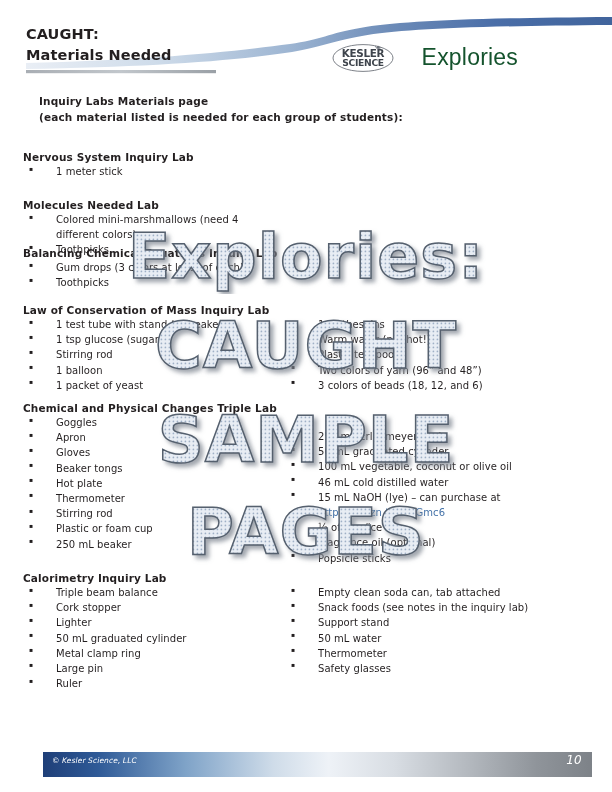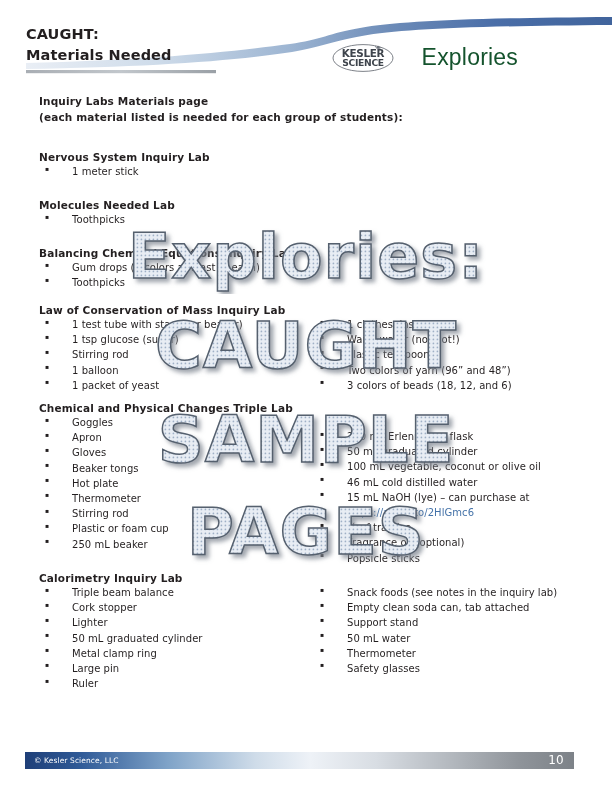--- a/index.html
+++ b/index.html
@@ -78,33 +78,33 @@
     font-size: 10.5px;
     font-weight: bold;
     color: #231f20;
     line-height: 1.52;
     white-space: pre-line;
     letter-spacing: 0.15px;
   }
 
   .section {
     position: absolute;
-    left: 39px;
+    left: 23px;
     width: 545px;
   }
   .section-title {
     font-size: 10.5px;
     font-weight: bold;
     color: #231f20;
     letter-spacing: 0.15px;
     margin-bottom: 1px;
   }
   .cols {
     display: flex;
-    gap: 17px;
+    gap: 4px;
   }
   .col-left  { width: 258px; flex: 0 0 258px; }
   .col-right { width: 287px; flex: 0 0 287px; }
 
   ul.mlist {
     list-style: none;
     margin: 0;
     padding: 0;
   }
   ul.mlist li {
@@ -144,35 +144,36 @@
     text-align: center;
     font-family: "DejaVu Sans", sans-serif;
     font-weight: bold;
     letter-spacing: 1px;
   }
   .wm-line svg { display: block; margin: 0 auto; }
 
   
   .footer {
     position: absolute;
-    left: 25px;
+    left: 43px;
     top: 752px;
     width: 549px;
-    height: 17px;
+    height: 25px;
     background: linear-gradient(to right,
                 #1f3f78 0%,
                 #2f5a97 10%,
                 #7fa3c8 26%,
                 #cfdce9 42%,
                 #eef2f7 52%,
                 #d8dde3 64%,
                 #b2b7bd 78%,
                 #8f949a 90%,
                 #7d8288 100%);
     z-index: 6;
+    font-style: italic;
   }
   .footer-copy {
     position: absolute;
     left: 9px;
     top: 3.5px;
     font-size: 7.5px;
     color: #ffffff;
     letter-spacing: 0.1px;
   }
   .footer-page {
@@ -243,20 +244,21 @@
       </div>
       <div class="col-right"></div>
     </div>
   </div>
 
   <div class="section" style="top:111px;">
     <div class="section-title">Molecules Needed Lab</div>
     <div class="cols">
       <div class="col-left">
         <ul class="mlist">
+          <li>Colored mini-marshmallows (need 4 different colors)</li>
           <li>Toothpicks</li>
         </ul>
       </div>
       <div class="col-right"></div>
     </div>
   </div>
 
   <div class="section" style="top:159px;">
     <div class="section-title">Balancing Chemical Equations Inquiry Lab</div>
     <div class="cols">
@@ -335,22 +337,22 @@
           <li>Cork stopper</li>
           <li>Lighter</li>
           <li>50  mL graduated cylinder</li>
           <li>Metal clamp ring</li>
           <li>Large pin</li>
           <li>Ruler</li>
         </ul>
       </div>
       <div class="col-right">
         <ul class="mlist">
+          <li>Empty clean soda can, tab attached</li>
           <li>Snack foods (see notes in the inquiry lab)</li>
-          <li>Empty clean soda can, tab attached</li>
           <li>Support stand</li>
           <li>50 mL water</li>
           <li>Thermometer</li>
           <li>Safety glasses</li>
         </ul>
       </div>
     </div>
   </div>
 
 </div>

